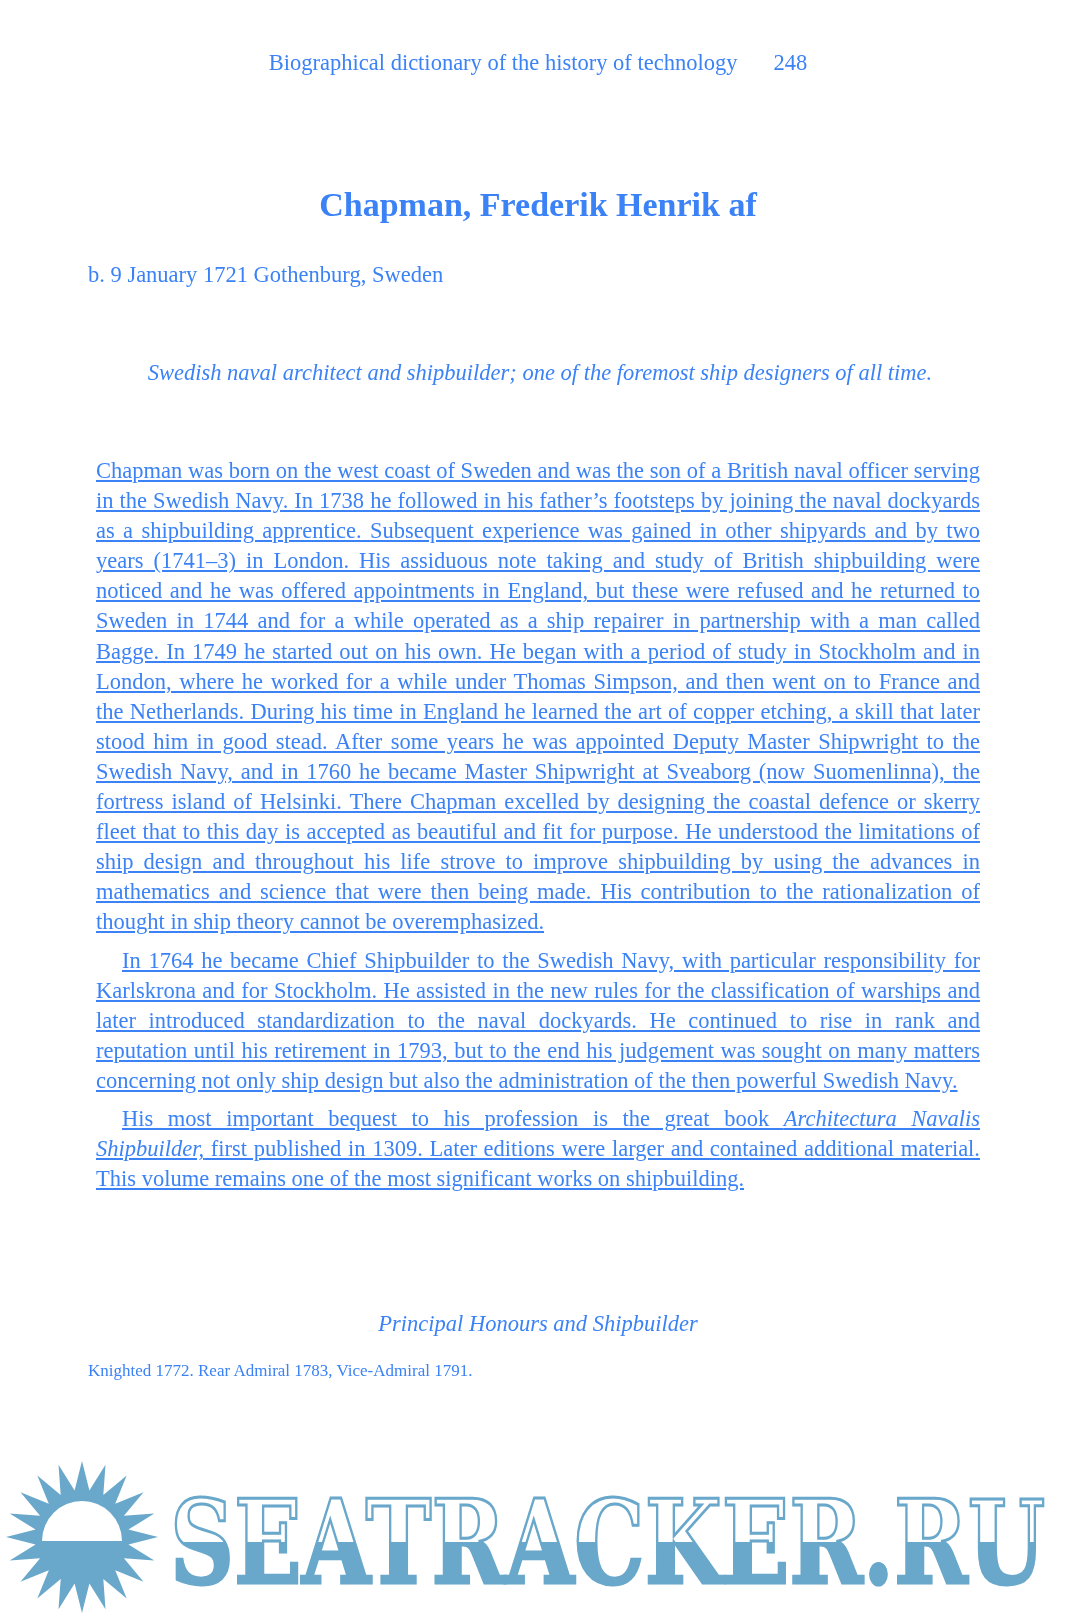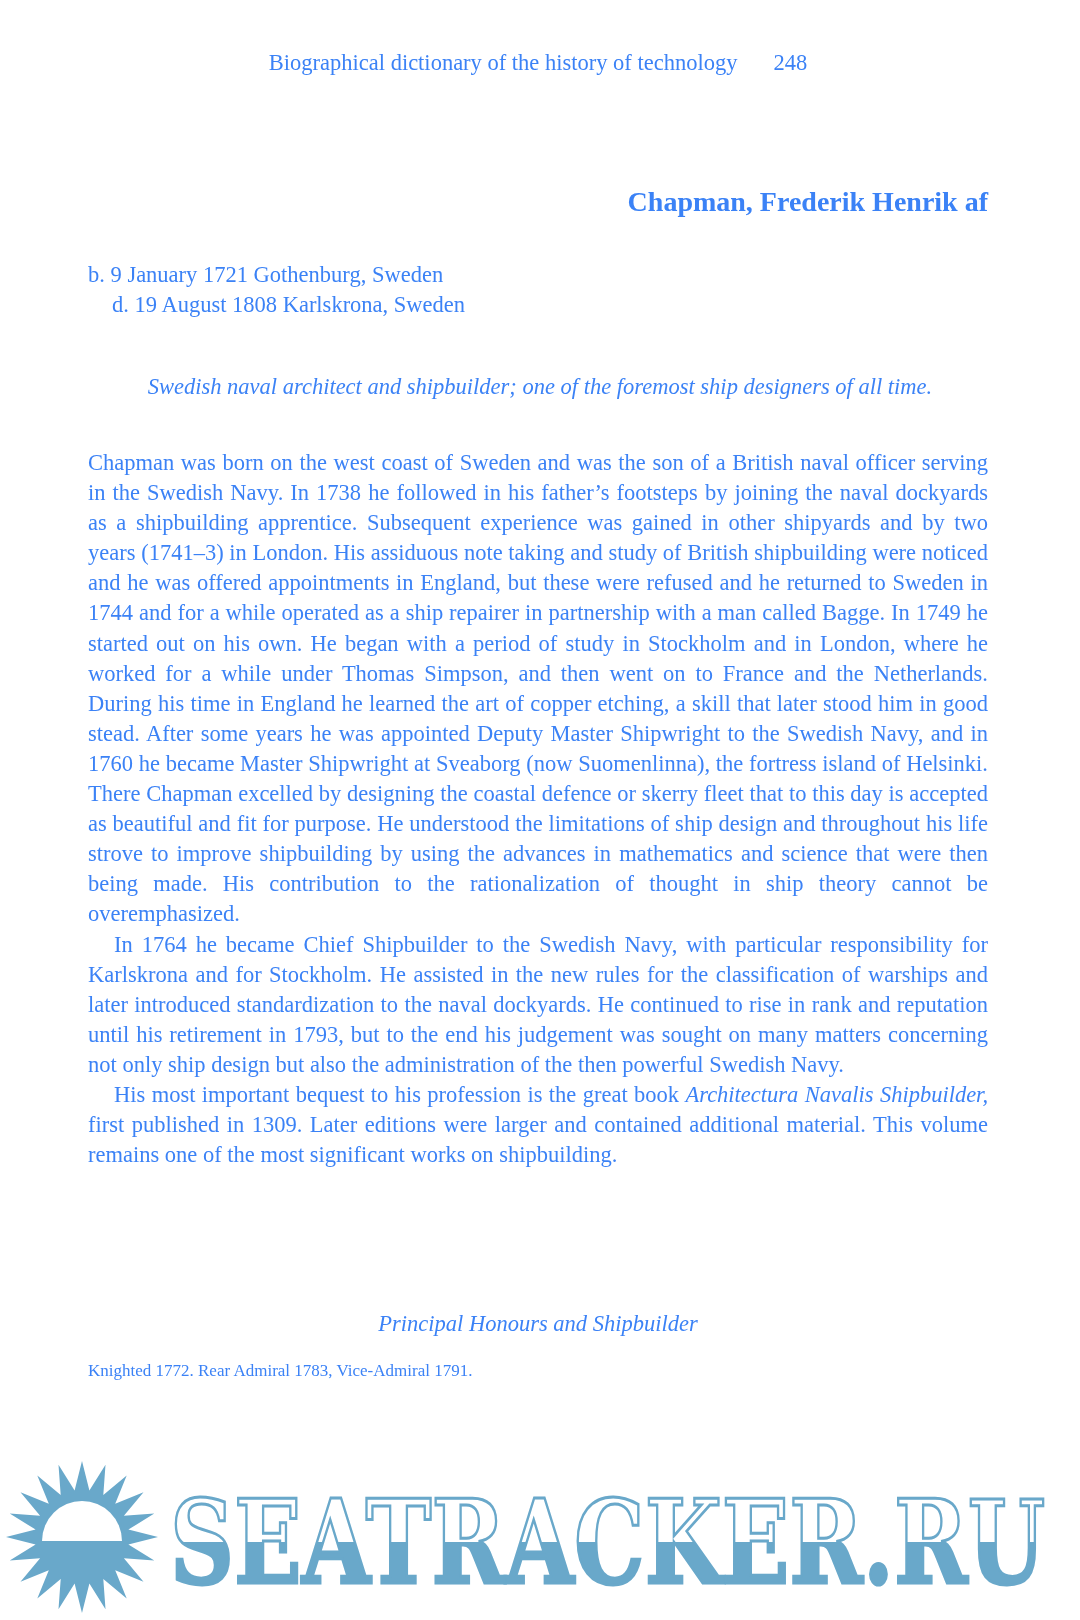--- a/index.html
+++ b/index.html
@@ -11,36 +11,36 @@
     color:#3b82f6;
     overflow:hidden;
   }
   .running-head{
     position:absolute;top:50px;left:88px;width:900px;
     text-align:center;font-size:22.5px;white-space:nowrap;
   }
   .running-head .pageno{display:inline-block;margin-left:36px;}
   .entry-title{
     position:absolute;top:155px;left:88px;width:900px;
-    text-align:right;font-size:28px;font-weight:bold;margin-top:31px;
+    text-align:center;font-size:34px;font-weight:bold;margin-top:31px;
   }
   .vitals{
     position:absolute;top:260px;left:88px;width:900px;
     font-size:22.5px;line-height:29.5px;
   }
   .vitals .died{padding-left:24px;}
   .summary{
-    position:absolute;top:372px;left:125px;width:830px;
+    position:absolute;top:358px;left:125px;width:830px;
     font-style:italic;font-size:22.5px;line-height:29.5px;text-align:center;
   }
   .body-text{
     position:absolute;top:448px;left:88px;width:900px;
     font-size:22.5px;line-height:30.1px;text-align:justify;
   }
-  .body-text p{margin:0;padding:0;}
+  .body-text p{margin:8px;padding:0;text-decoration:underline;}
   .body-text p.indented{text-indent:26px;}
   .honours-heading{
     position:absolute;top:1311px;left:88px;width:900px;
     text-align:center;font-style:italic;font-size:22.5px;
   }
   .honours-text{
     position:absolute;top:1361px;left:88px;width:900px;
     font-size:17px;
   }
   .watermark{
@@ -58,21 +58,20 @@
 <div class="page">
 
   <div class="running-head">
     <span>Biographical dictionary of the history of technology</span><span class="pageno">248</span>
   </div>
 
   <h1 class="entry-title">Chapman, Frederik Henrik af</h1>
 
   <div class="vitals">
     <div class="born">b. 9 January 1721 Gothenburg, Sweden</div>
-    <div class="died">d. 19 August 1808 Karlskrona, Sweden</div>
   </div>
 
   <div class="summary">Swedish naval architect and shipbuilder; one of the foremost ship designers of all time.</div>
 
   <div class="body-text">
     <p>Chapman was born on the west coast of Sweden and was the son of a British naval officer serving in the Swedish Navy. In 1738 he followed in his father’s footsteps by joining the naval dockyards as a shipbuilding apprentice. Subsequent experience was gained in other shipyards and by two years (1741–3) in London. His assiduous note taking and study of British shipbuilding were noticed and he was offered appointments in England, but these were refused and he returned to Sweden in 1744 and for a while operated as a ship repairer in partnership with a man called Bagge. In 1749 he started out on his own. He began with a period of study in Stockholm and in London, where he worked for a while under Thomas Simpson, and then went on to France and the Netherlands. During his time in England he learned the art of copper etching, a skill that later stood him in good stead. After some years he was appointed Deputy Master Shipwright to the Swedish Navy, and in 1760 he became Master Shipwright at Sveaborg (now Suomenlinna), the fortress island of Helsinki. There Chapman excelled by designing the coastal defence or skerry fleet that to this day is accepted as beautiful and fit for purpose. He understood the limitations of ship design and throughout his life strove to improve shipbuilding by using the advances in mathematics and science that were then being made. His contribution to the rationalization of thought in ship theory cannot be overemphasized.</p>
     <p class="indented">In 1764 he became Chief Shipbuilder to the Swedish Navy, with particular responsibility for Karlskrona and for Stockholm. He assisted in the new rules for the classification of warships and later introduced standardization to the naval dockyards. He continued to rise in rank and reputation until his retirement in 1793, but to the end his judgement was sought on many matters concerning not only ship design but also the administration of the then powerful Swedish Navy.</p>
     <p class="indented"><span>His most important bequest to his profession is the great book </span><span style="font-style:italic;">Architectura Navalis Shipbuilder,</span><span> first published in 1309. Later editions were larger and contained additional material. This volume remains one of the most significant works on shipbuilding.</span></p>
   </div>
 

